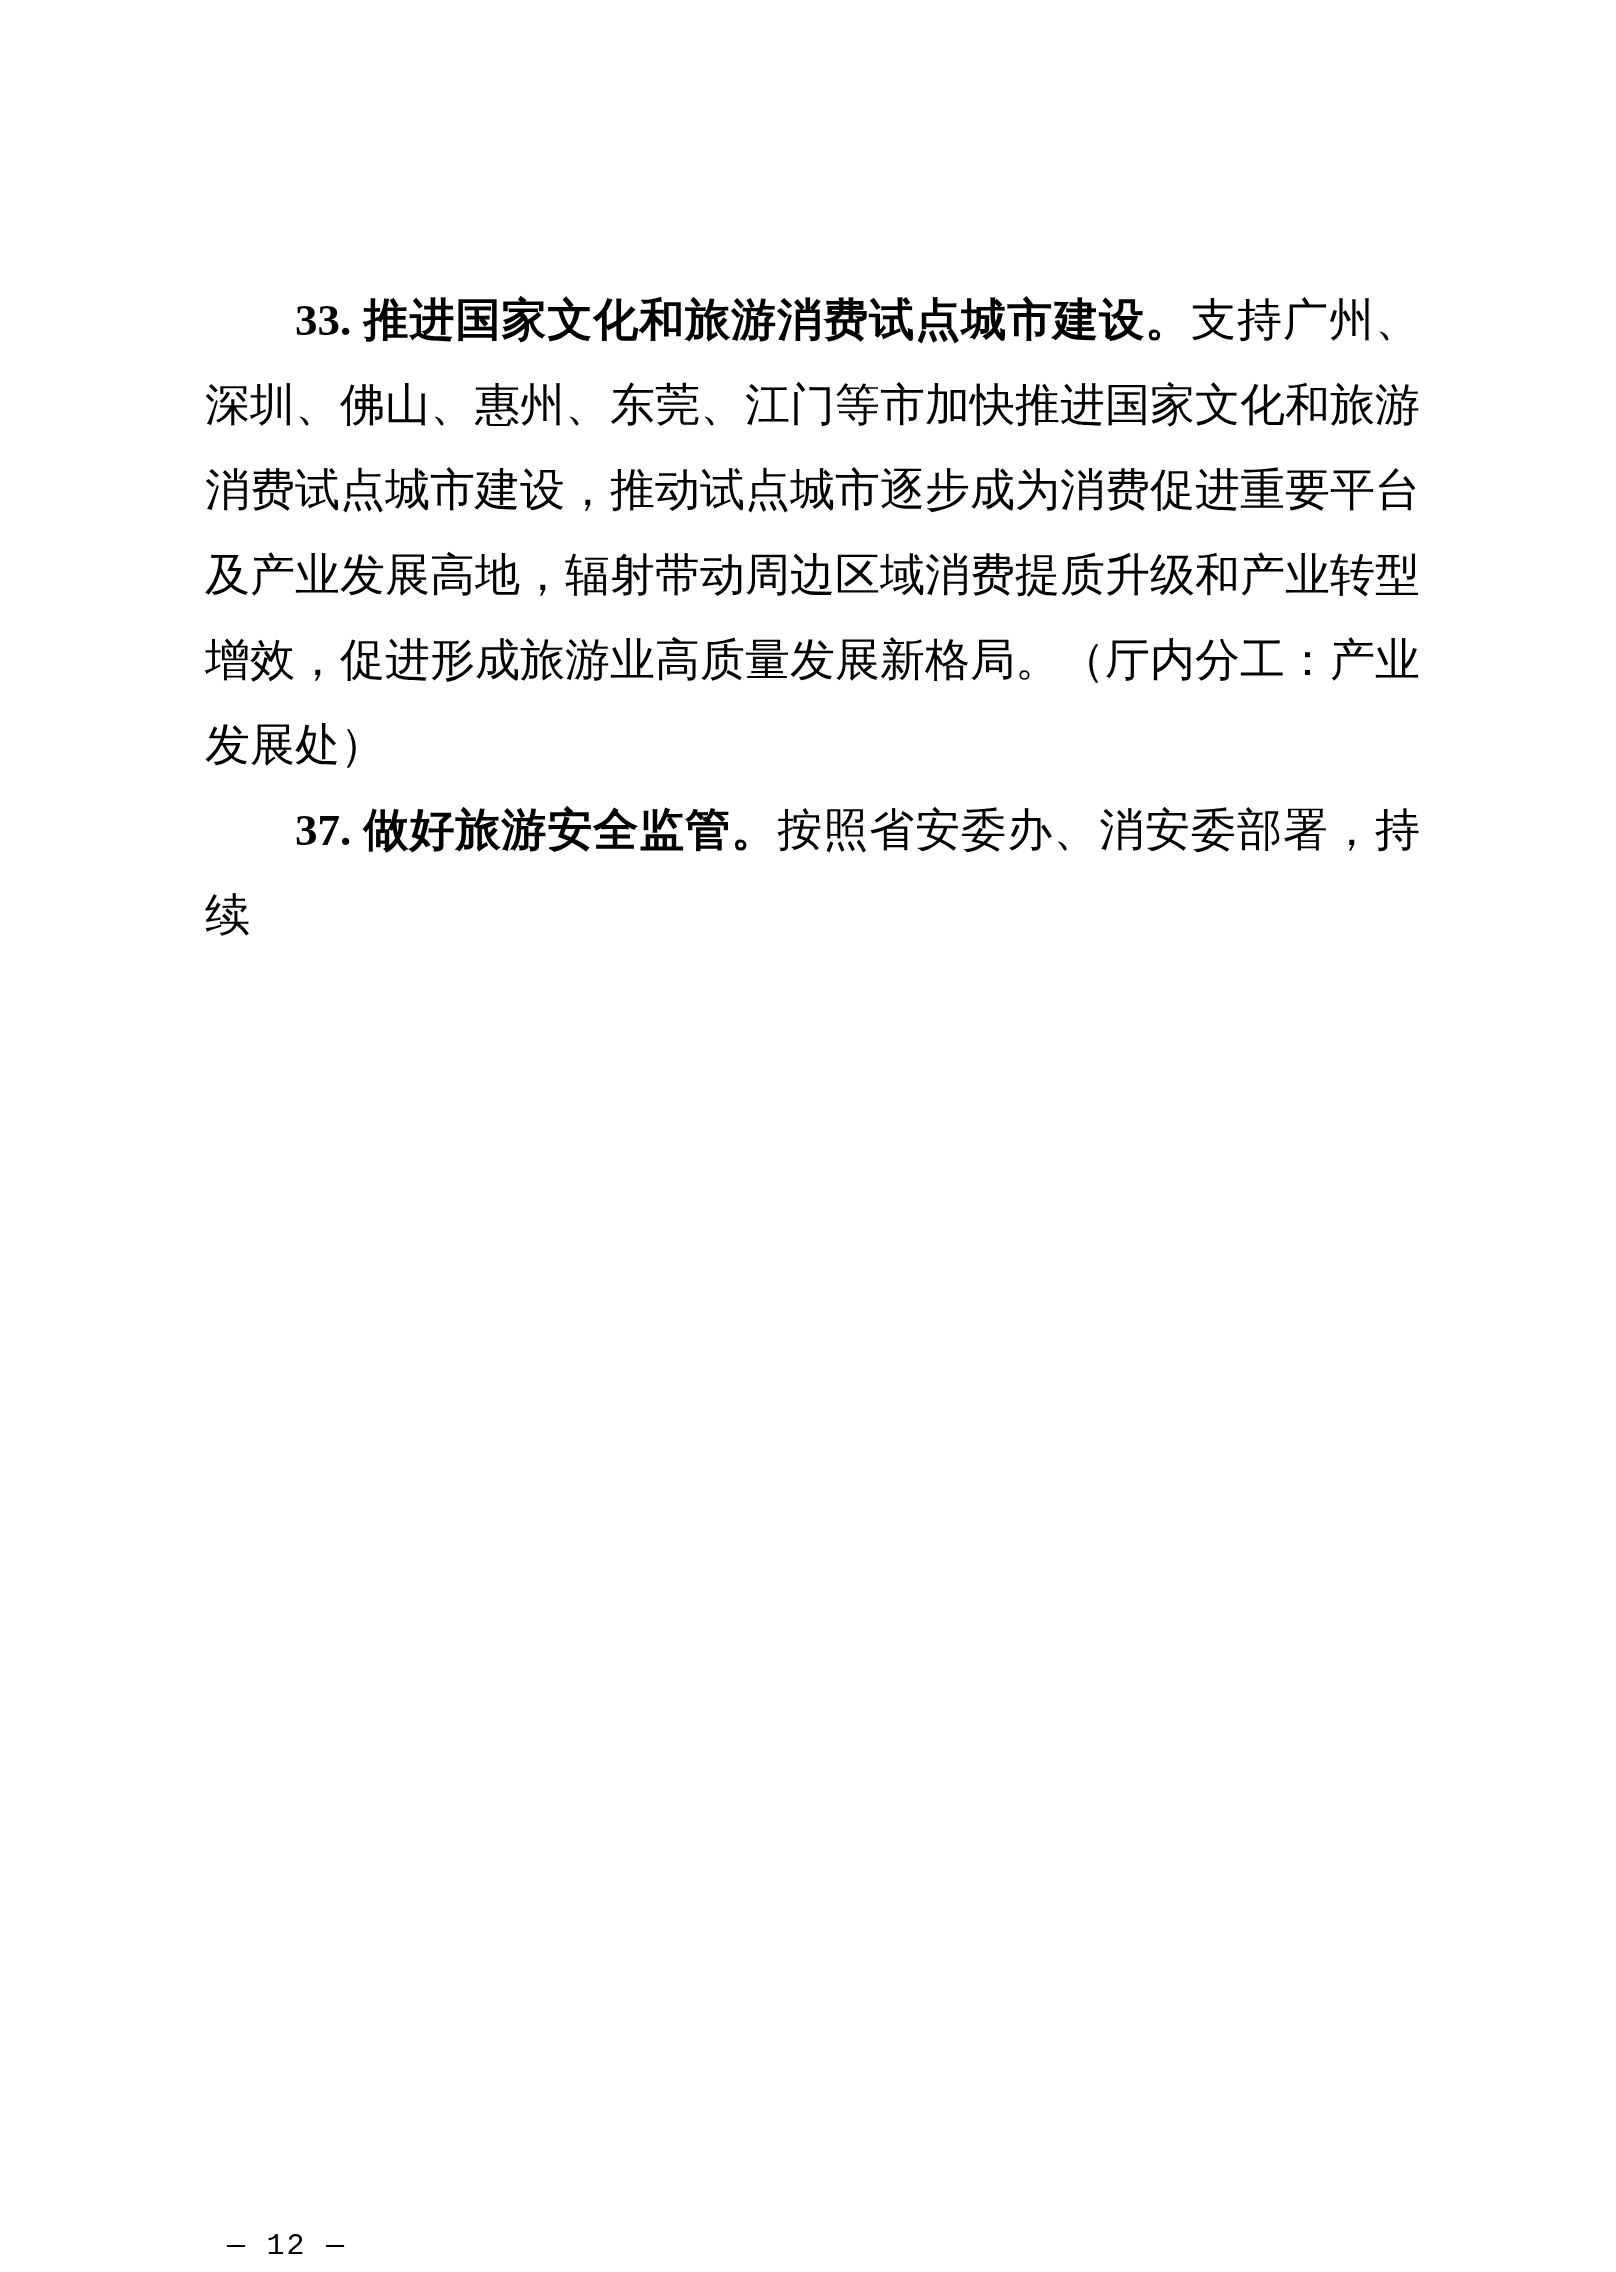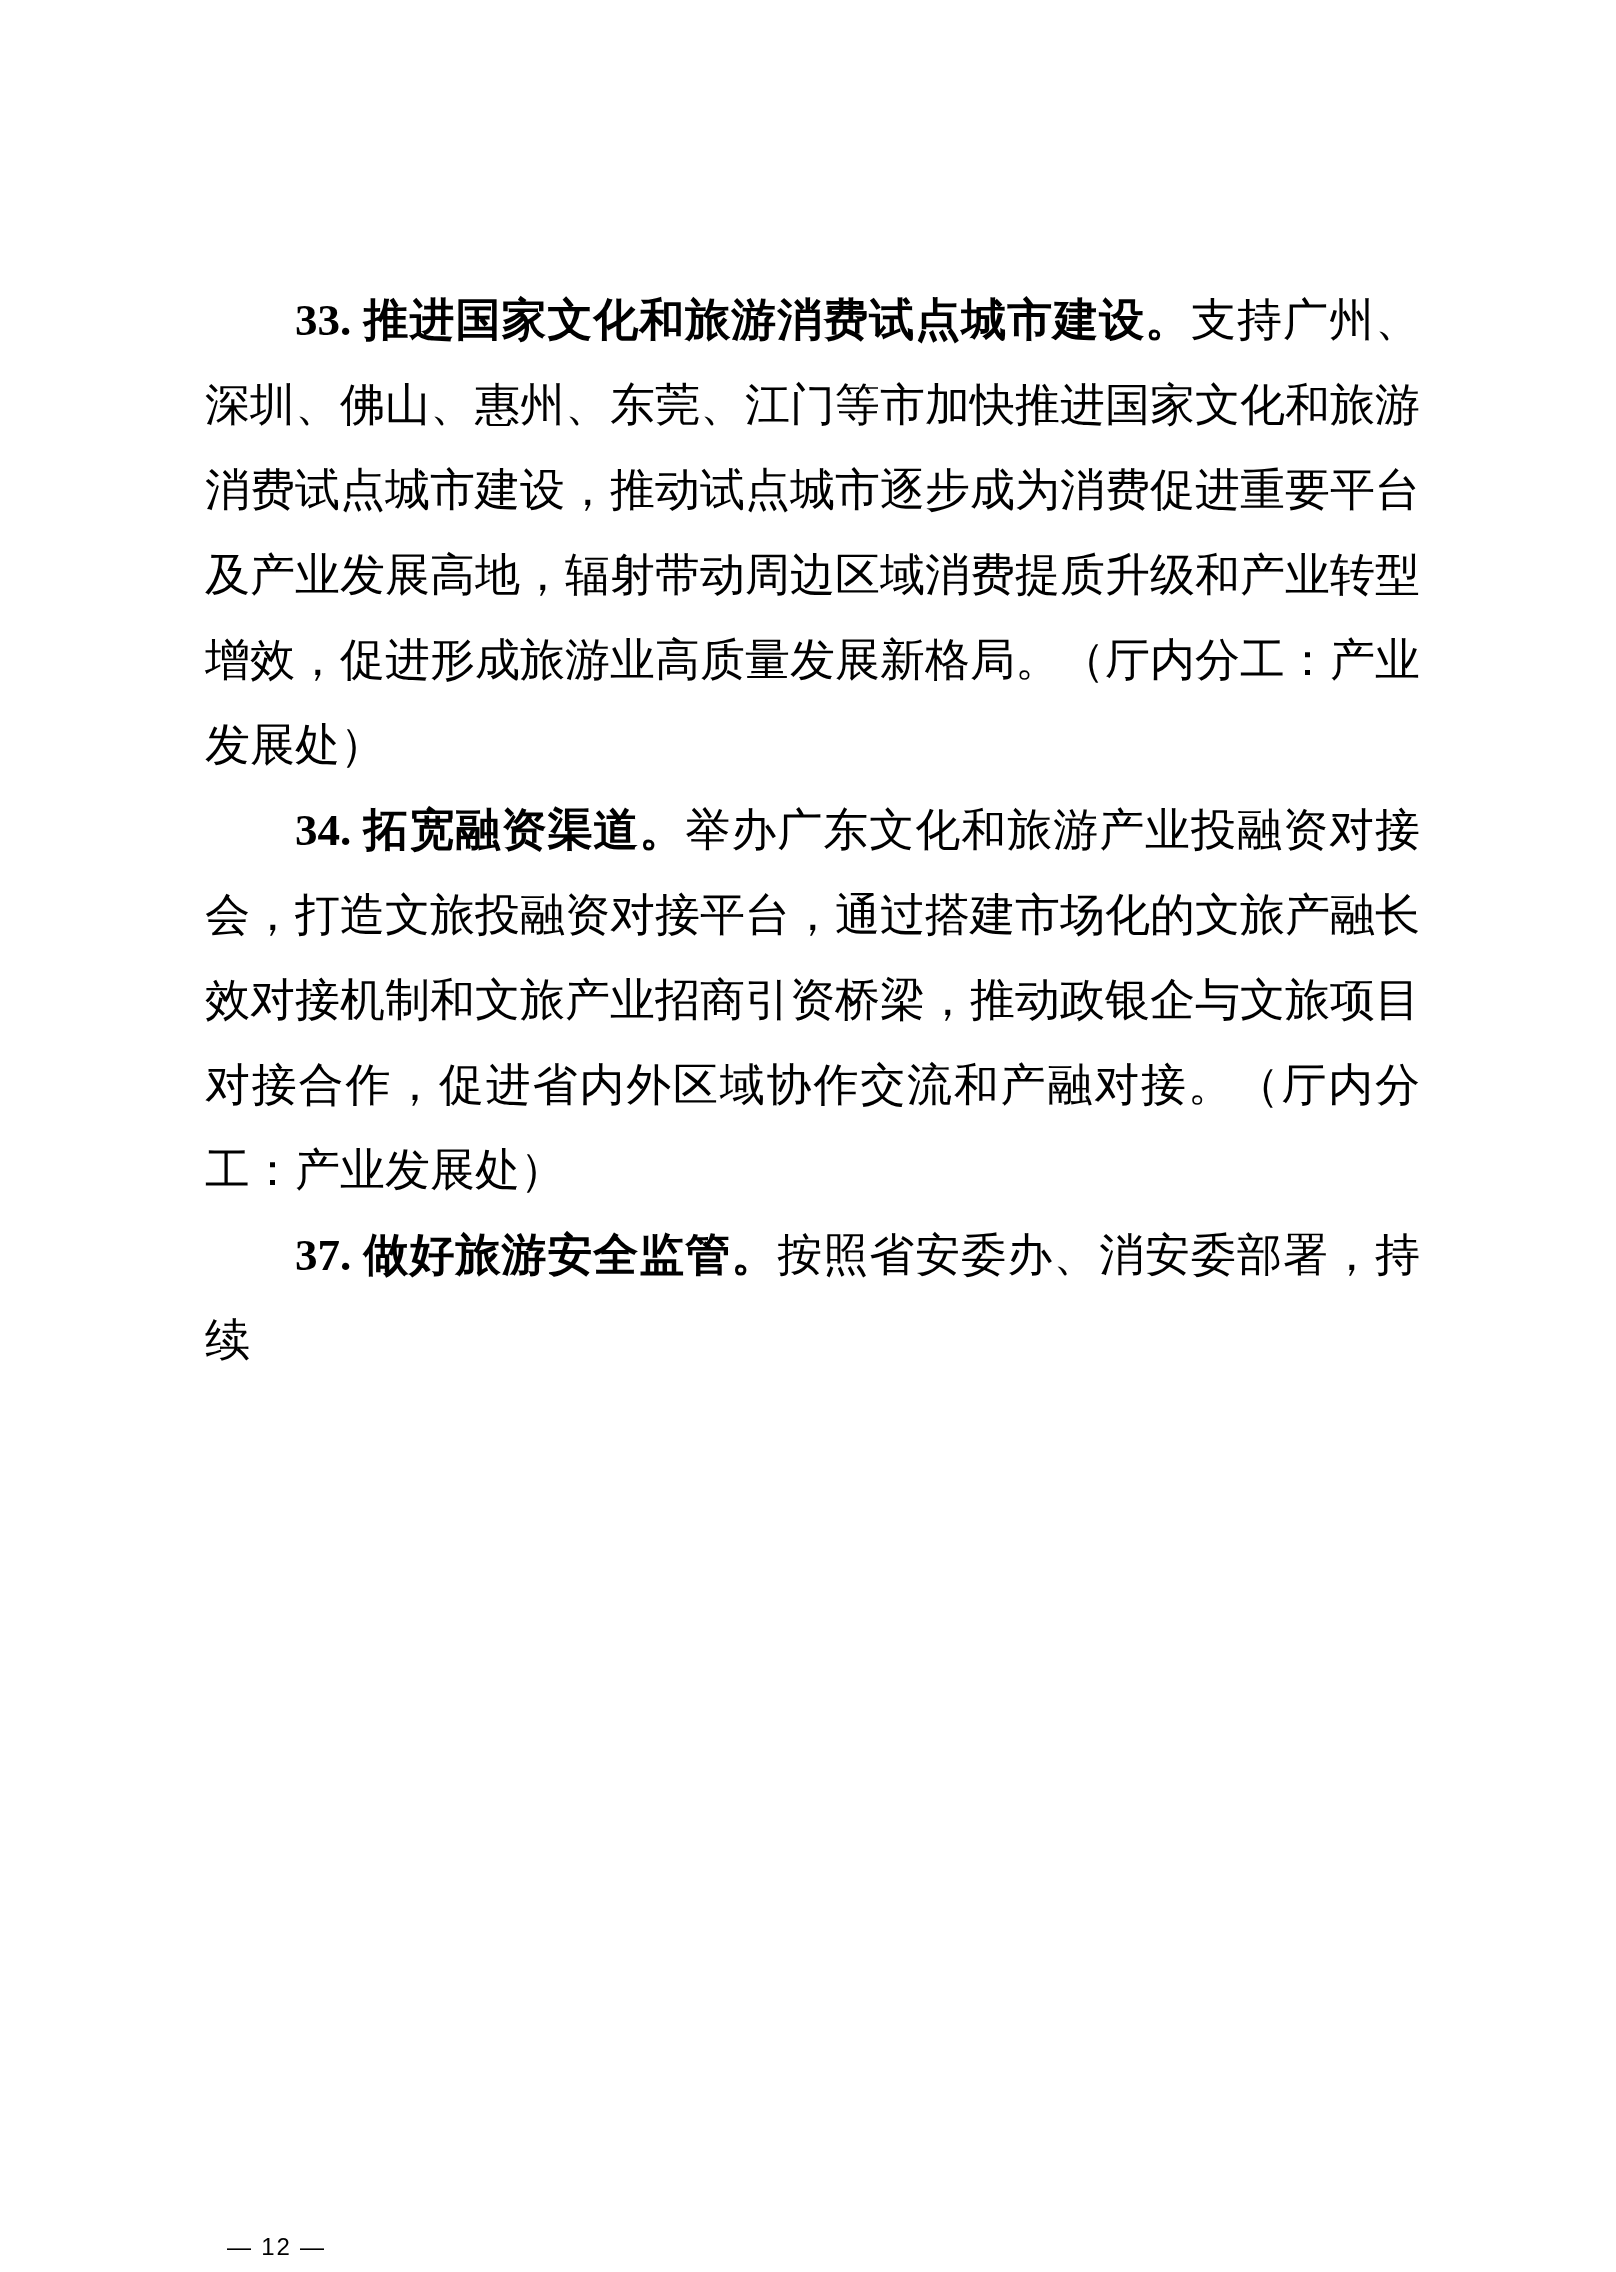--- a/index.html
+++ b/index.html
@@ -32,37 +32,36 @@
     text-indent: 2em;
   }
   .lead {
     font-weight: bold;
     font-family: Liberation Serif, serif;
   }
   .footer {
     position: absolute;
     left: 227px;
     top: 2224px;
-    font-size: 24px;
+    font-size: 30px;
     line-height: 45px;
     color: #000000;
     letter-spacing: 1.8px;
-    font-family: Liberation Sans, sans-serif;
+    font-family: Liberation Mono, monospace;
   }
 </style>
 </head>
 <body>
 
 <div class="page">
 
   <div class="content">
 
     <p class="para"><span class="lead">33. 推进国家文化和旅游消费试点城市建设。</span><span>支持广州、深圳、佛山、惠州、东莞、江门等市加快推进国家文化和旅游消费试点城市建设，推动试点城市逐步成为消费促进重要平台及产业发展高地，辐射带动周边区域消费提质升级和产业转型增效，促进形成旅游业高质量发展新格局。（厅内分工：产业发展处）</span></p>
 
-    <p class="para"><span class="lead">34. 拓宽融资渠道。</span><span>举办广东文化和旅游产业投融资对接会，打造文旅投融资对接平台，通过搭建市场化的文旅产融长效对接机制和文旅产业招商引资桥梁，推动政银企与文旅项目对接合作，促进省内外区域协作交流和产融对接。（厅内分工：产业发展处）</span></p>
 
 
 
     <p class="para"><span class="lead">37. 做好旅游安全监管。</span><span>按照省安委办、消安委部署，持续</span></p>
 
   </div>
 
   <div class="footer">— 12 —</div>
 
 </div>

